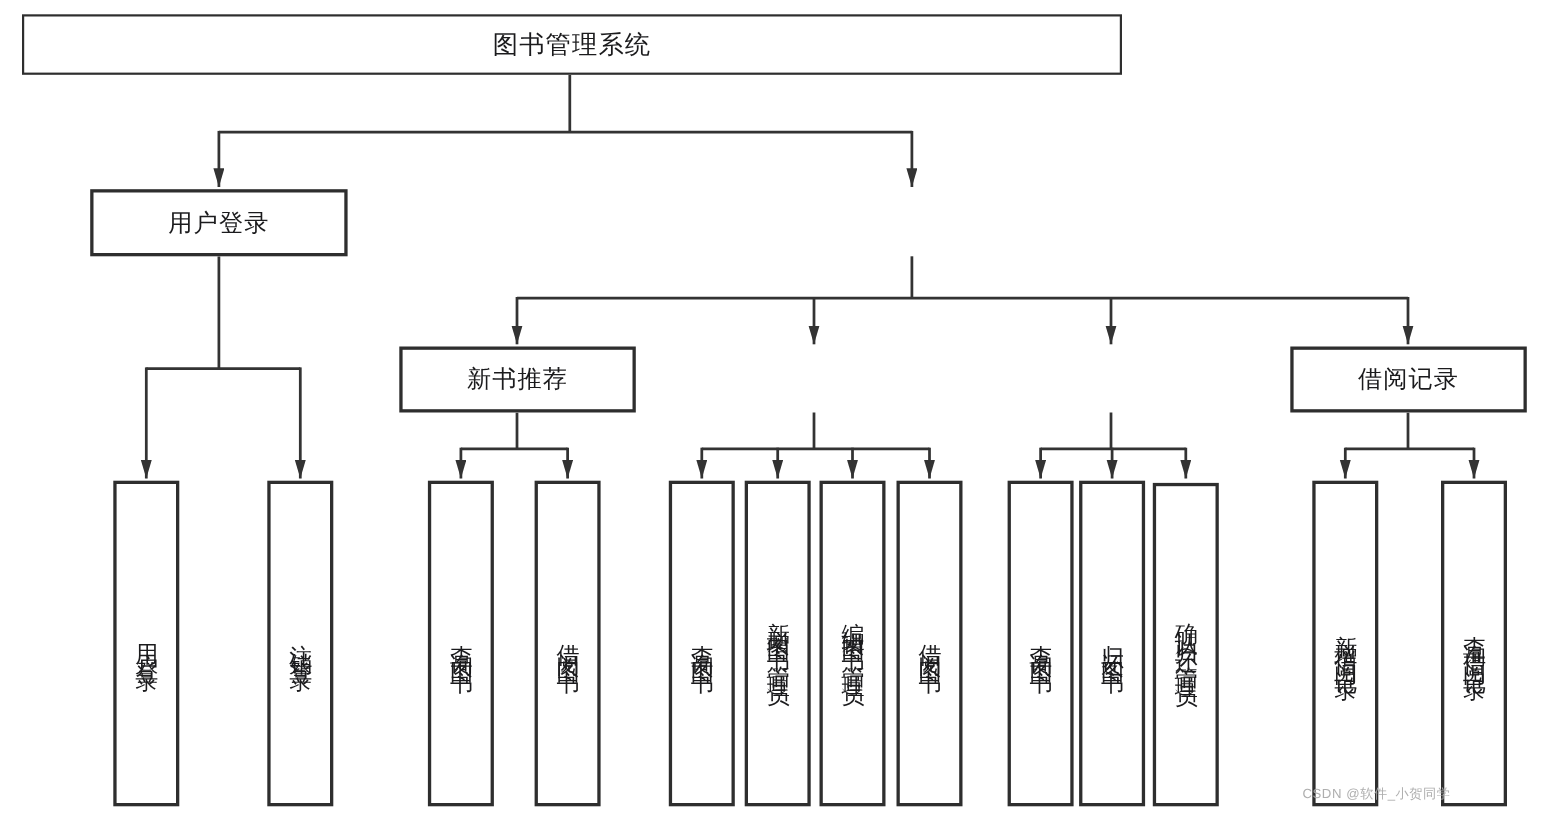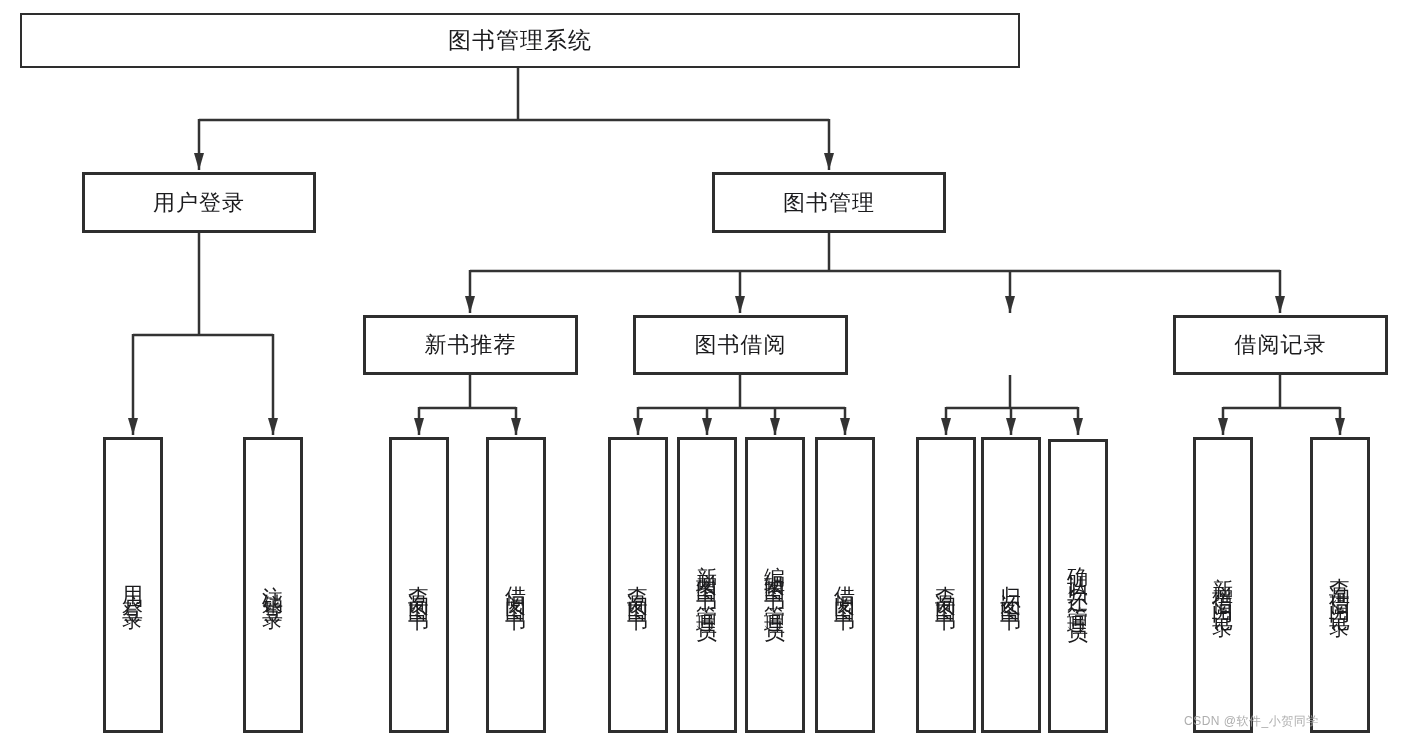--- a/index.html
+++ b/index.html
@@ -116,24 +116,22 @@
       <path d="M1280,375 L1280,408"></path>
       <path d="M1223,408 L1340,408"></path>
       <path d="M1223,407 L1223,435" marker-end="url(#arrow)"></path>
       <path d="M1340,407 L1340,435" marker-end="url(#arrow)"></path>
     </g>
   </svg>
 
   <div class="node root" style="left:20px; top:13px; width:1000px; height:55px;">图书管理系统</div>
 
   <div class="node branch" style="left:82px; top:172px; width:234px; height:61px;">用户登录</div>
-  <div class="node branch" style="left:712px; top:172px; width:234px; height:61px;">图书管理</div>
 
   <div class="node branch" style="left:363px; top:315px; width:215px; height:60px;font-family:Liberation Mono, monospace;">新书推荐</div>
-  <div class="node branch" style="left:633px; top:315px; width:215px; height:60px;">图书借阅</div>
   <div class="node branch" style="left:1173px; top:315px; width:215px; height:60px;">借阅记录</div>
 
   <div class="node leaf" style="left:103px; top:437px; width:60px; height:296px;">
     <span class="vtext">用户登录</span>
   </div>
   <div class="node leaf" style="left:243px; top:437px; width:60px; height:296px;">
     <span class="vtext">注销登录</span>
   </div>
 
   <div class="node leaf" style="left:389px; top:437px; width:60px; height:296px;">

